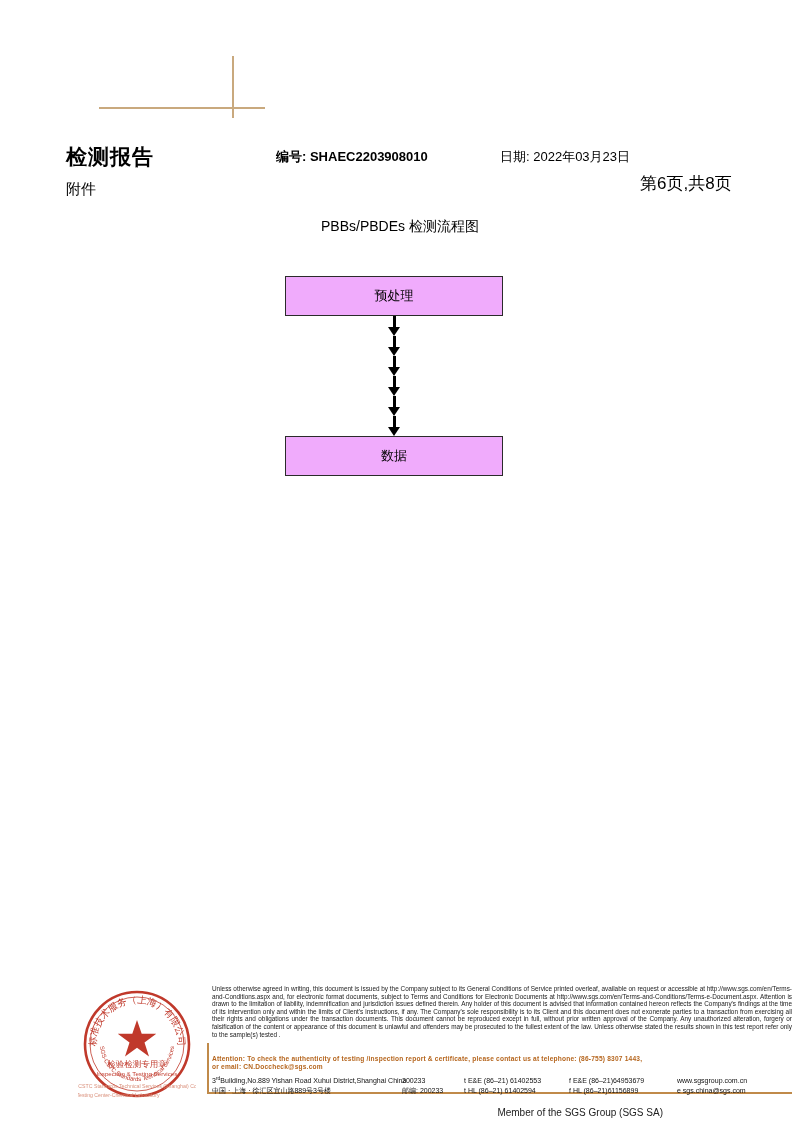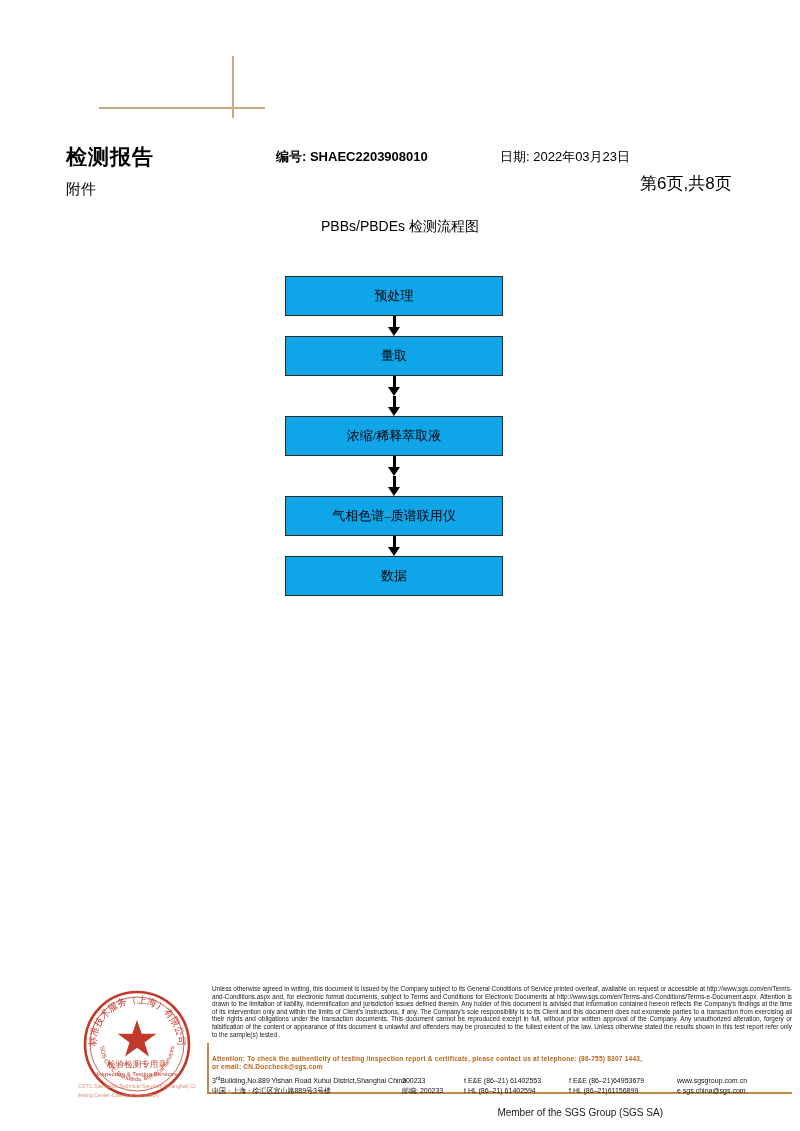--- a/index.html
+++ b/index.html
@@ -103,21 +103,21 @@
     position: absolute;
     left: 285px;
     top: 276px;
     width: 218px;
   }
   .flow-node {
     box-sizing: border-box;
     width: 218px;
     height: 40px;
     border: 1px solid #2b2b2b;
-    background: #0ea5e9;
+    background: #f0abfc;
     display: flex;
     align-items: center;
     justify-content: center;
     font-size: 13px;
     font-family: "Liberation Serif", serif;
     color: #000;
   }
   .flow-arrow {
     width: 218px;
     height: 20px;
@@ -245,39 +245,36 @@
 <div class="hdr-page">第6页,共8页</div>
 
 <div class="flow-title">PBBs/PBDEs 检测流程图</div>
 
 <div class="flow">
   <div class="flow-node">预处理</div>
   <div class="flow-arrow">
       <div class="shaft"></div>
       <div class="head"></div>
     </div>
-  <div class="flow-node">量取</div>
-  <div class="flow-arrow">
-      <div class="shaft"></div>
-      <div class="head"></div>
-    </div>
-  <div class="flow-arrow">
-      <div class="shaft"></div>
-      <div class="head"></div>
-    </div>
-  <div class="flow-node">浓缩/稀释萃取液</div>
-  <div class="flow-arrow">
-      <div class="shaft"></div>
-      <div class="head"></div>
-    </div>
-  <div class="flow-arrow">
-      <div class="shaft"></div>
-      <div class="head"></div>
-    </div>
-  <div class="flow-node">气相色谱–质谱联用仪</div>
+  <div class="flow-arrow">
+      <div class="shaft"></div>
+      <div class="head"></div>
+    </div>
+  <div class="flow-arrow">
+      <div class="shaft"></div>
+      <div class="head"></div>
+    </div>
+  <div class="flow-arrow">
+      <div class="shaft"></div>
+      <div class="head"></div>
+    </div>
+  <div class="flow-arrow">
+      <div class="shaft"></div>
+      <div class="head"></div>
+    </div>
   <div class="flow-arrow">
       <div class="shaft"></div>
       <div class="head"></div>
     </div>
   <div class="flow-node">数据</div>
 </div>
 
 <div class="footer">
 
   <div class="stamp">

